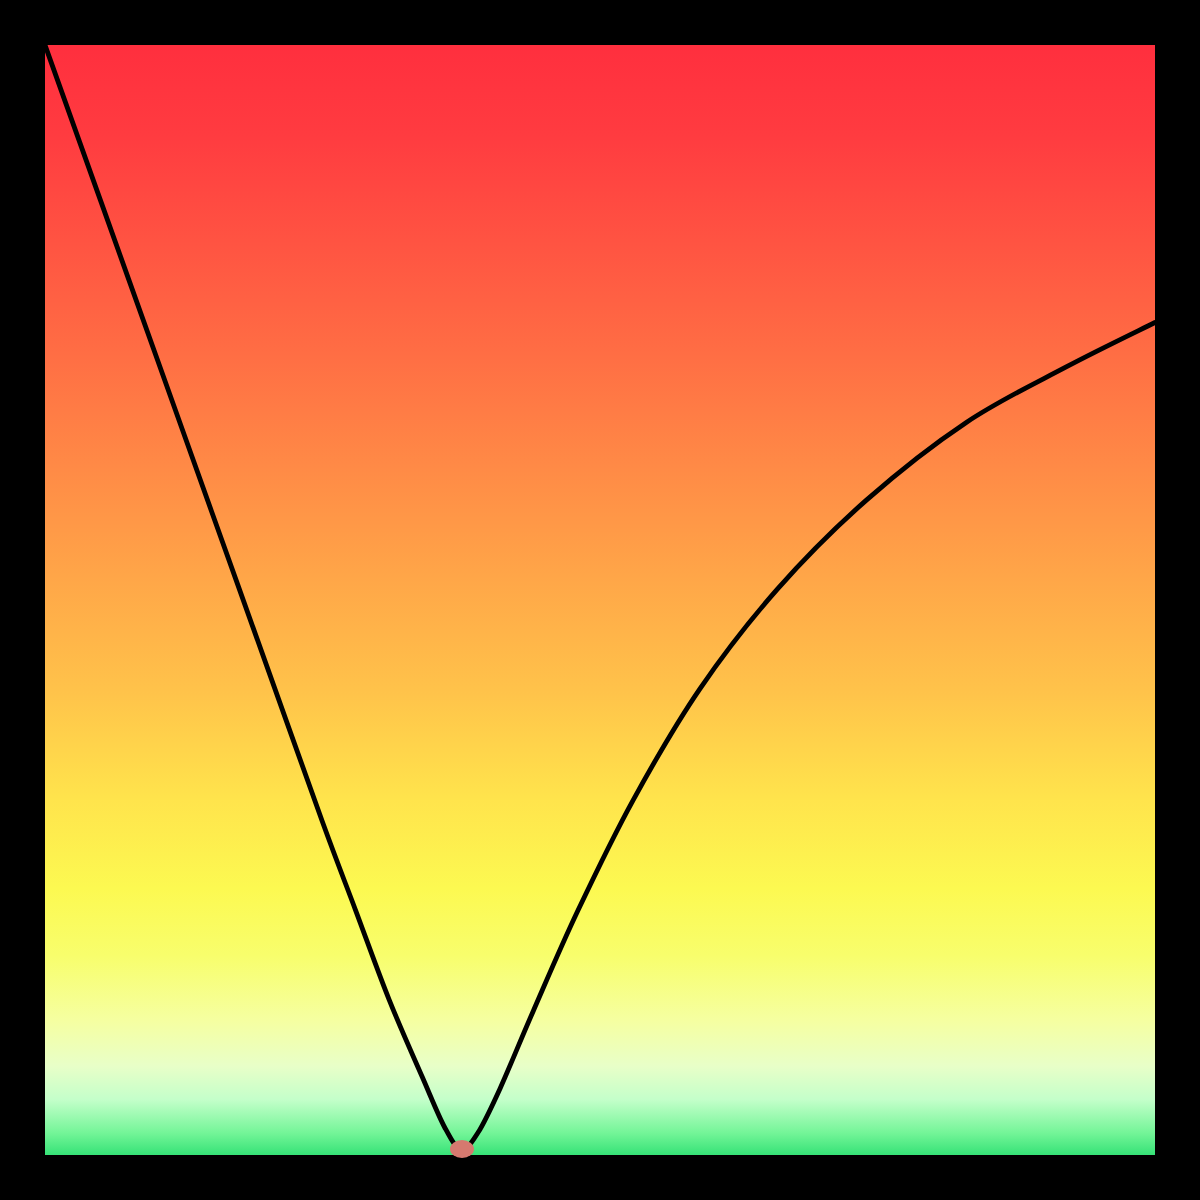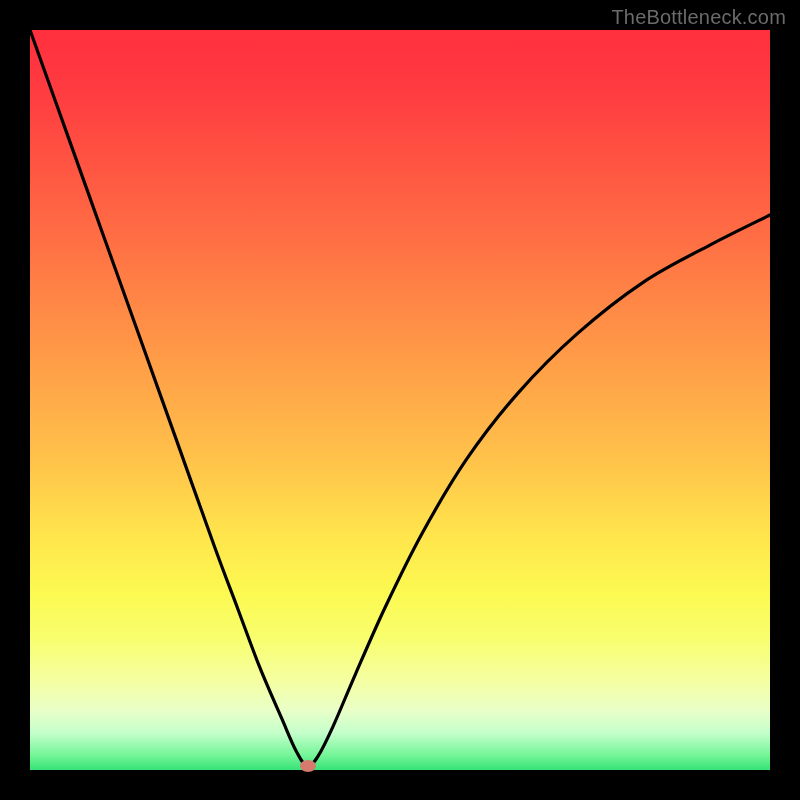--- a/index.html
+++ b/index.html
@@ -69,21 +69,20 @@
     background: #d6796f;
     z-index: 3;
     transform: translate(-50%, -50%);
   }
 </style>
 </head>
 <body>
 
 <div class="frame">
 
-  <div class="watermark">TheBottleneck.com</div>
 
   <div class="plot-area"></div>
 
   <svg class="curve" viewBox="0 0 740 740" preserveAspectRatio="none">
     <path d="M 0.00 0.00 C 6.17 17.27, 24.67 69.07, 37.00 103.60 C 49.33 138.13, 61.67 172.67, 74.00 207.20 C 86.33 241.73, 98.67 276.27, 111.00 310.80 C 123.33 345.33, 135.67 379.87, 148.00 414.40 C 160.33 448.93, 175.13 490.87, 185.00 518.00 C 194.87 545.13, 199.80 557.47, 207.20 577.20 C 214.60 596.93, 222.00 617.90, 229.40 636.40 C 236.80 654.90, 245.43 674.02, 251.60 688.20 C 257.77 702.38, 262.08 713.48, 266.40 721.50 C 270.72 729.52, 273.80 735.68, 277.50 736.30 C 281.20 736.92, 284.28 731.98, 288.60 725.20 C 292.92 718.42, 297.23 709.17, 303.40 695.60 C 309.57 682.03, 316.97 663.53, 325.60 643.80 C 334.23 624.07, 344.10 600.63, 355.20 577.20 C 366.30 553.77, 378.63 527.87, 392.20 503.20 C 405.77 478.53, 420.57 452.63, 436.60 429.20 C 452.63 405.77, 469.90 383.57, 488.40 362.60 C 506.90 341.63, 526.63 321.90, 547.60 303.40 C 568.57 284.90, 592.00 266.40, 614.20 251.60 C 636.40 236.80, 659.83 225.70, 680.80 214.60 C 701.77 203.50, 730.13 189.93, 740.00 185.00" fill="none" stroke="#000" stroke-width="3.2" stroke-linejoin="round" stroke-linecap="round"></path>
   </svg>
 
   <div class="min-dot" style="left: 307.5px; top: 766.3px;"></div>
 
 </div>

